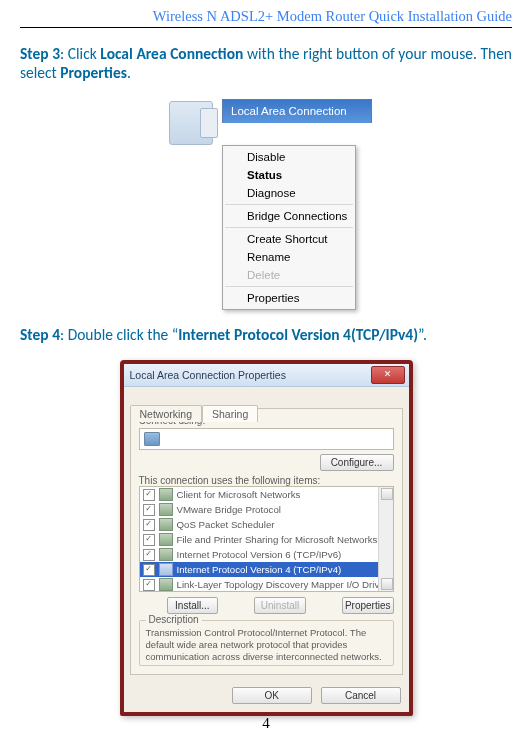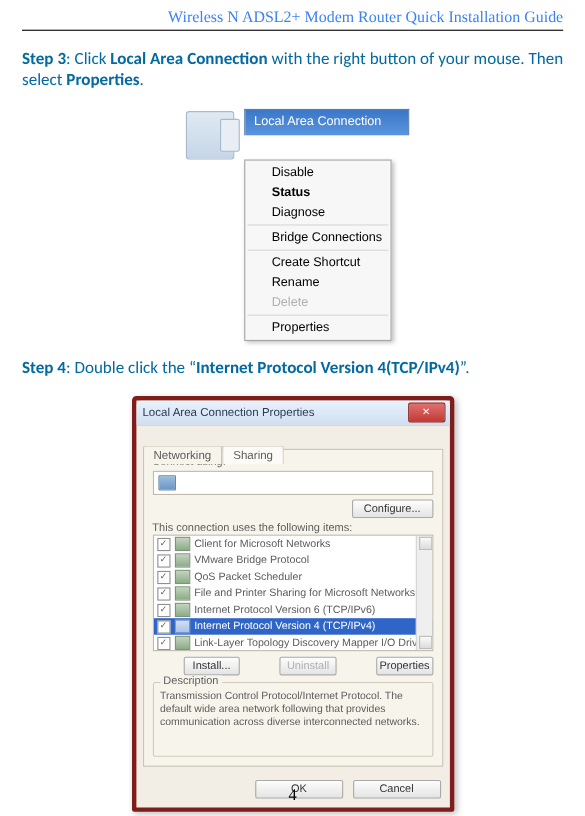--- a/index.html
+++ b/index.html
@@ -259,21 +259,21 @@
   }
   .three-btn-row {
     display: flex;
     gap: 8px;
     margin-bottom: 6px;
   }
   .three-btn-row .btn { flex:1; min-width:0; padding:2px 0;}
   .group {
     border: 1px solid #cfcabb;
     border-radius: 2px;
-    padding: 6px 6px 24px 6px;
+    padding: 6px 6px 2px 6px;
     position: relative;
     margin-top: 6px;
   }
   .group-label {
     position: absolute;
     top: -7px;
     left: 6px;
     background: #f7f4ec;
     padding: 0 3px;
     font-size: 10px;
@@ -397,21 +397,21 @@
 
           <div class="scrollbar"></div>
         </div>
         <div class="three-btn-row">
           <span class="btn">Install...</span>
           <span class="btn disabled">Uninstall</span>
           <span class="btn">Properties</span>
         </div>
         <div class="group">
           <div class="group-label">Description</div>
-          <div class="desc-text">Transmission Control Protocol/Internet Protocol. The default wide area network following that provides communication across diverse interconnected networks.</div>
+          <div class="desc-text">Transmission Control Protocol/Internet Protocol. The default wide area network protocol that provides communication across diverse interconnected networks.</div>
         </div>
       </div>
       <div class="dlg-btn-row">
         <span class="btn">OK</span>
         <span class="btn">Cancel</span>
       </div>
     </div>
   </div>
 </div>
 

